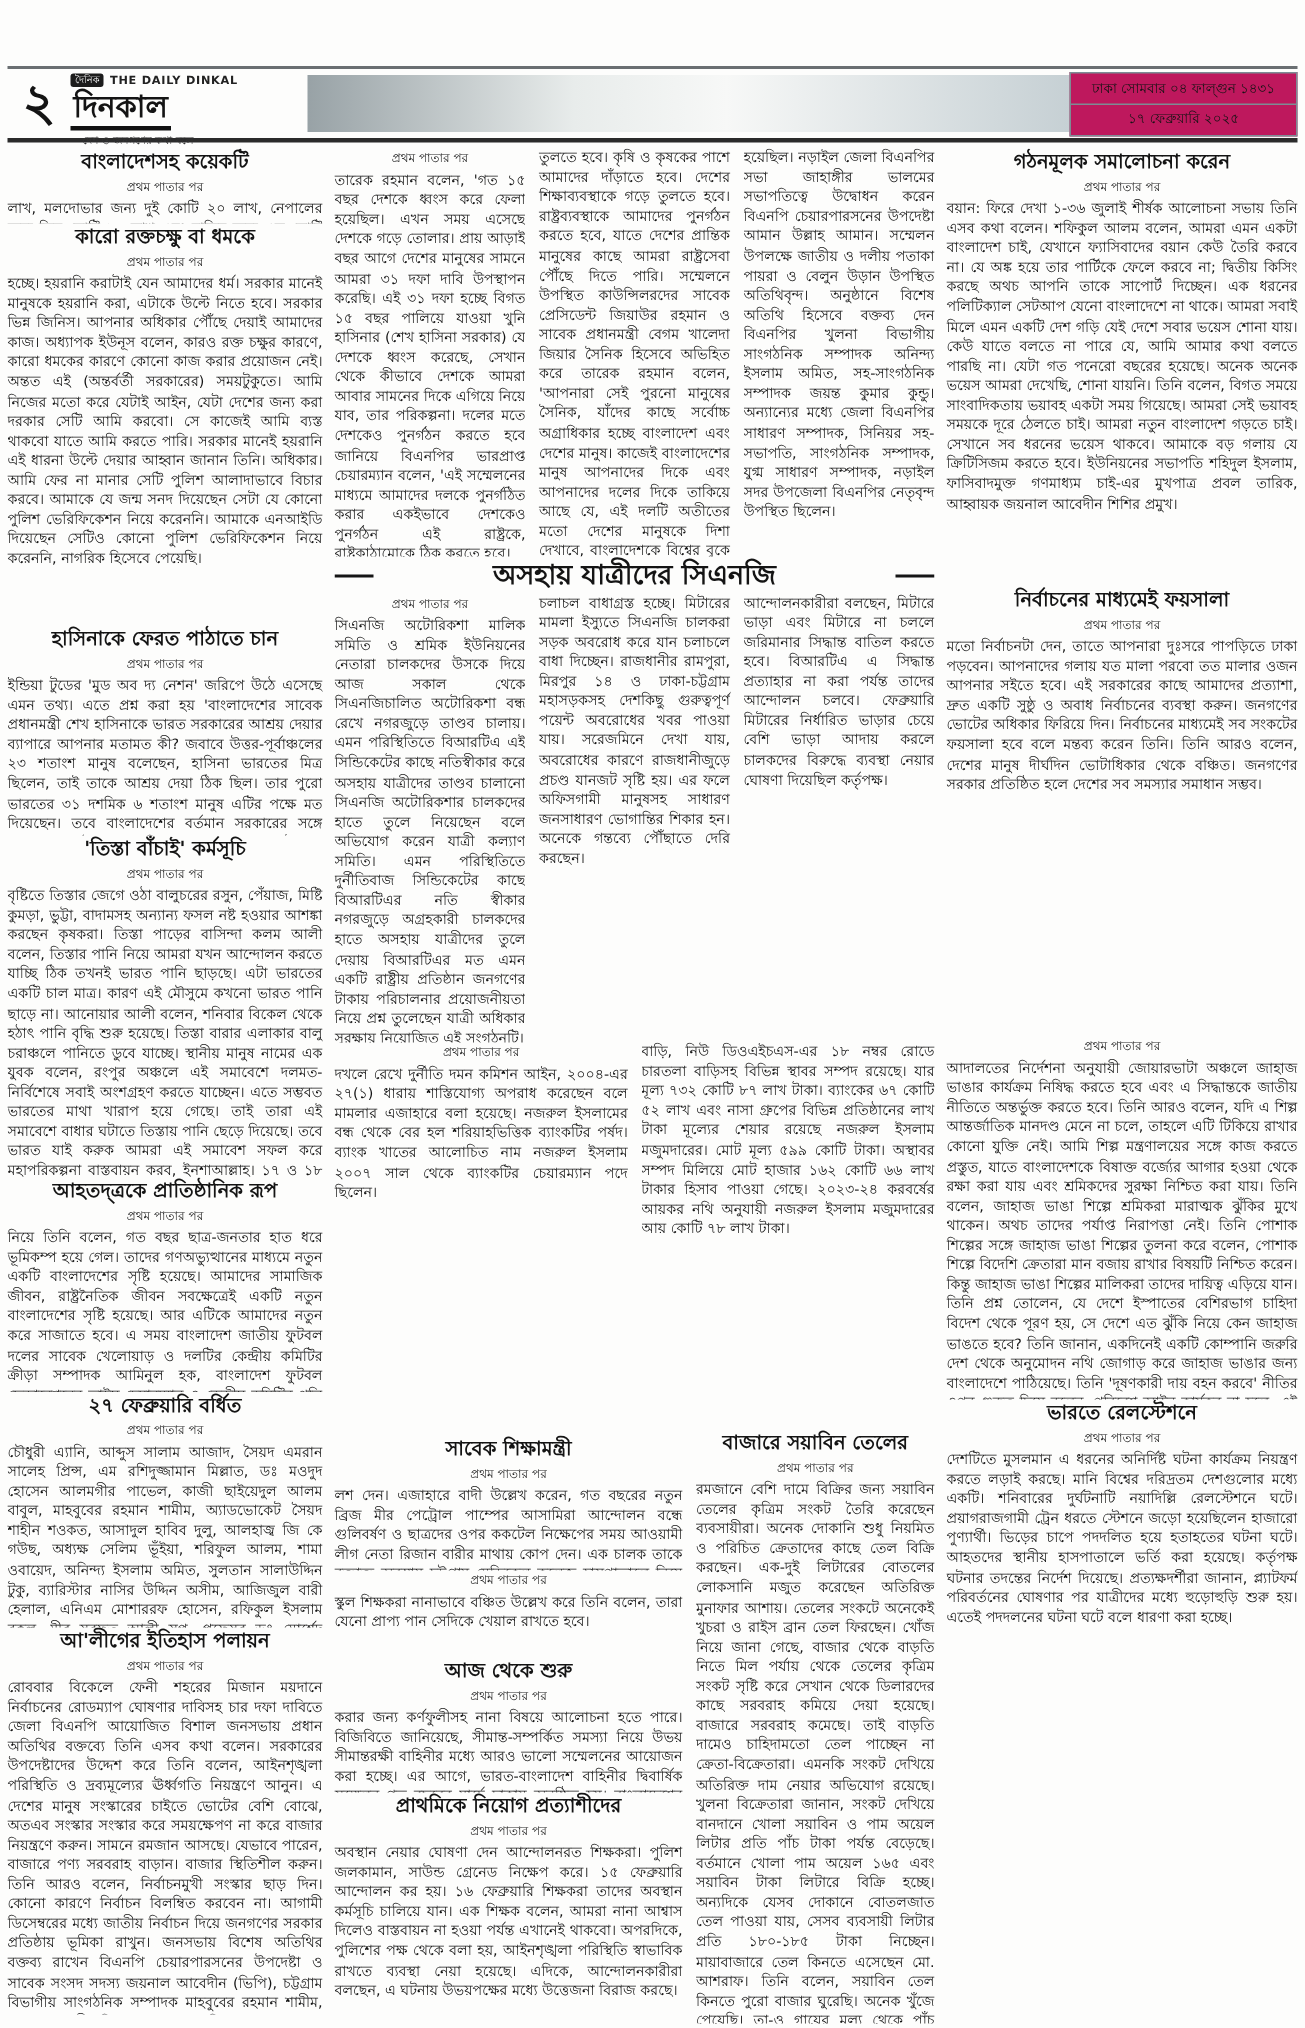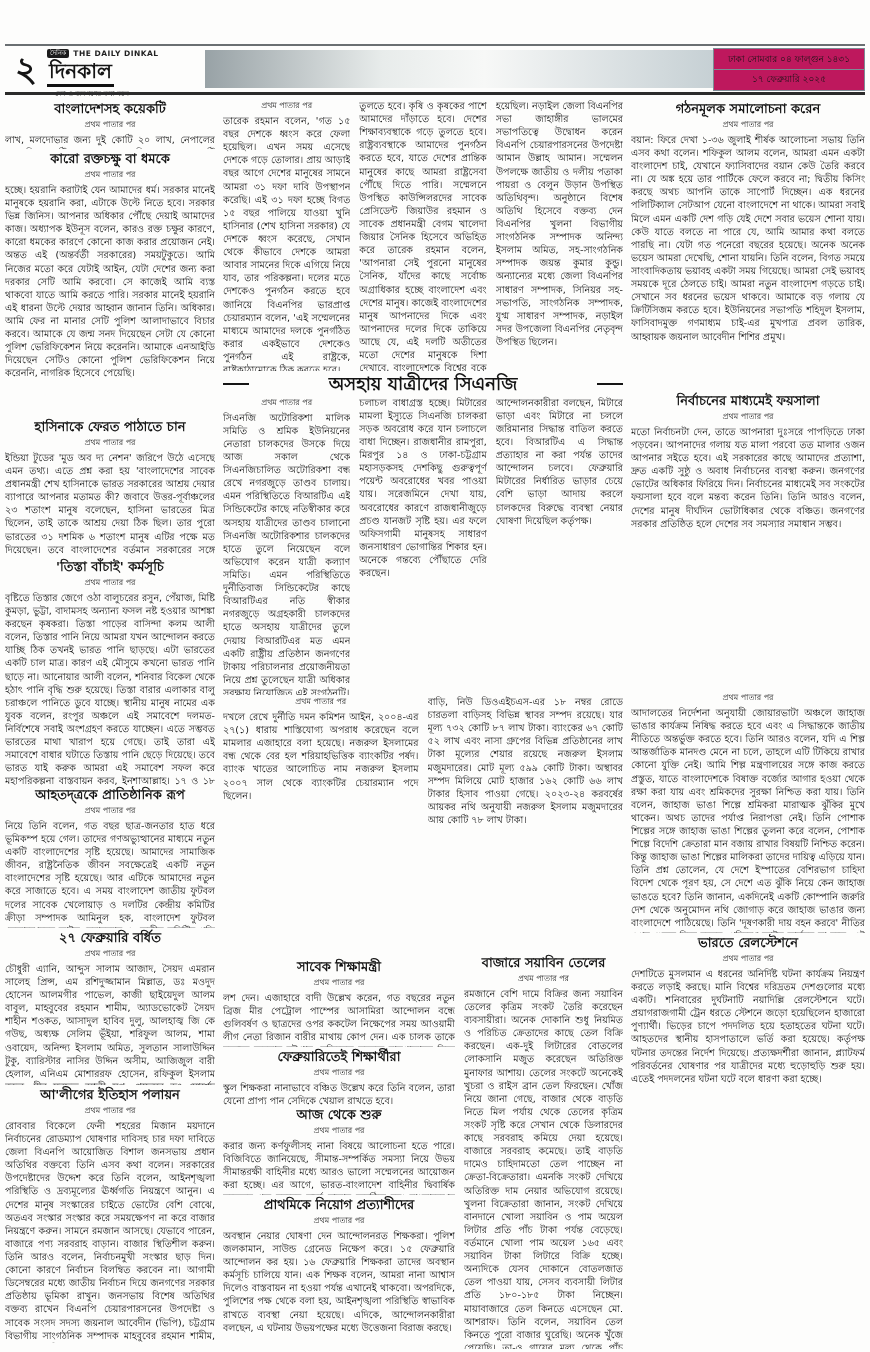--- a/index.html
+++ b/index.html
@@ -193,21 +193,20 @@
       <div class="mid-bottom" style="height:396px">
         <div class="mb-left">
 
           <article class="art" style="height:90px">
             <h2>সাবেক শিক্ষামন্ত্রী</h2>
             <div class="cont">প্রথম পাতার পর</div>
             <p class="body">লশ দেন। এজাহারে বাদী উল্লেখ করেন, গত বছরের নতুন ব্রিজ মীর পেট্রোল পাম্পের আসামিরা আন্দোলন বন্ধে গুলিবর্ষণ ও ছাত্রদের ওপর ককটেল নিক্ষেপের সময় আওয়ামী লীগ নেতা রিজান বারীর মাথায় কোপ দেন। এক চালক তাকে রক্তাক্ত অবস্থায় চট্টগ্রাম মেডিকেল কলেজ হাসপাতালে নিয়ে যান। সেখানে ভর্তি হয়ে তিনি স্থানীয়ভাবে চিকিৎসা নেন। পরে অবস্থান করেন।</p>
           </article>
 
           <article class="art" style="height:58px">
-            <h2>ফেব্রুয়ারিতেই শিক্ষার্থীরা</h2>
             <div class="cont">প্রথম পাতার পর</div>
             <p class="body">স্কুল শিক্ষকরা নানাভাবে বঞ্চিত উল্লেখ করে তিনি বলেন, তারা যেনো প্রাপ্য পান সেদিকে খেয়াল রাখতে হবে।</p>
           </article>
 
           <article class="art" style="height:90px">
             <h2>আজ থেকে শুরু</h2>
             <div class="cont">প্রথম পাতার পর</div>
             <p class="body">করার জন্য কর্ণফুলীসহ নানা বিষয়ে আলোচনা হতে পারে। বিজিবিতে জানিয়েছে, সীমান্ত-সম্পর্কিত সমস্যা নিয়ে উভয় সীমান্তরক্ষী বাহিনীর মধ্যে আরও ভালো সম্মেলনের আয়োজন করা হচ্ছে। এর আগে, ভারত-বাংলাদেশ বাহিনীর দ্বিবার্ষিক সম্মেলন গত বছরের মার্চে ঢাকায় অনুষ্ঠিত হয়। বাংলাদেশের সঙ্গে ভারতের পাঁচটি রাজ্যজুড়ে ৪ হাজার কিলোমিটারের দীর্ঘ বিস্তৃত সীমান্ত রয়েছে। এর মধ্যে পশ্চিমবঙ্গে ২ হাজার ২১৬ কিলোমিটার, ত্রিপুরায় ৮৫৬, মেঘালয়ে ৪৪৩, আসামে ২৬২ এবং মিজোরামে ৩১৮ কিলোমিটার সীমান্ত রয়েছে।</p>
           </article>
 

